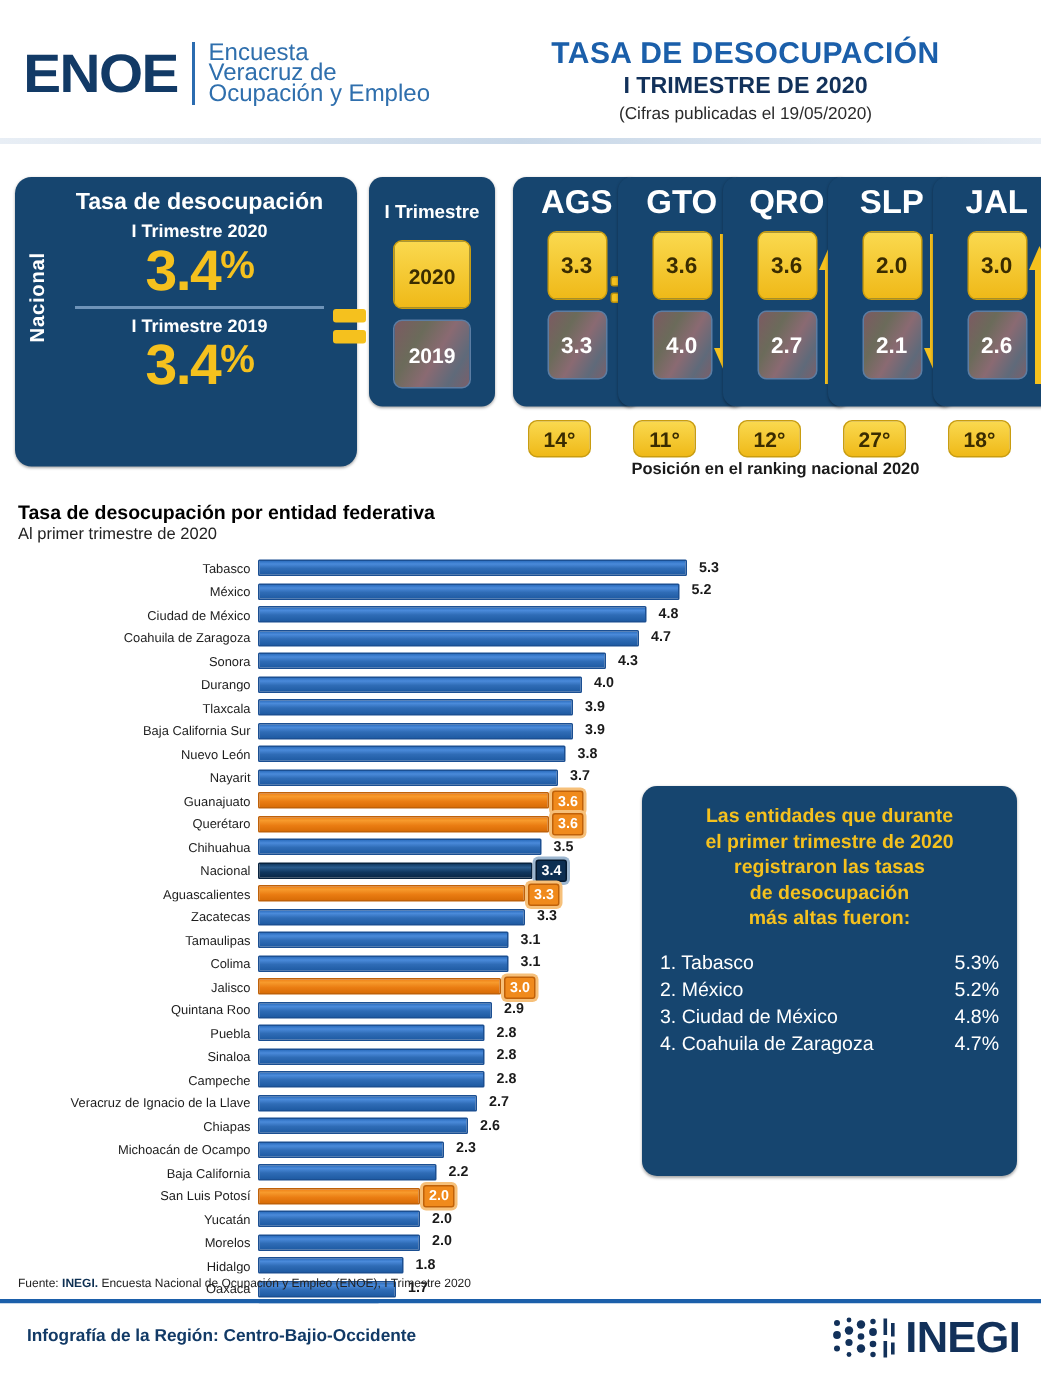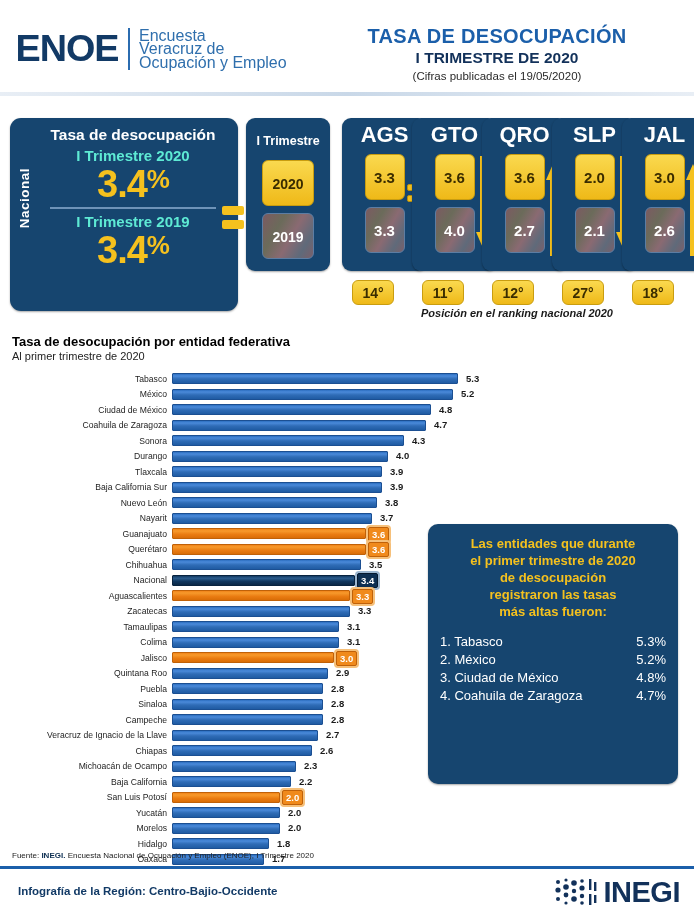--- a/index.html
+++ b/index.html
@@ -38,21 +38,21 @@
     position: absolute; left: 10px; top: 4px; width: 228px; height: 193px;
     background: #16456f; border-radius: 11px;
     box-shadow: 0 1px 2px rgba(0,0,0,.35);
   }
   .nat-side {
     position: absolute; left: 7px; top: 50px; color: #fff; font-weight: bold; font-size: 13.5px;
     writing-mode: vertical-rl; transform: rotate(180deg); letter-spacing: .5px;
   }
   .nat-body { position: absolute; left: 26px; right: 8px; top: 8px; text-align: center; }
   .nat-h { color:#ffffff; font-weight:bold; font-size:15.5px; }
-  .nat-y { color:#5eead4; font-weight:bold; font-size:15px; margin-top:3px; }
+  .nat-y { color:#ffffff; font-weight:bold; font-size:12px; margin-top:3px; }
   .nat-v { color:#f5c11e; font-weight:bold; font-size:38px; line-height:40px; letter-spacing:-1px; }
   .nat-v .pc { font-size: 26px; vertical-align: top; line-height: 30px; }
   .nat-sep { height:2px; background:#6e93b8; margin:3px 14px 4px 14px; }
 
   .eq-big { position:absolute; left:222px; top:92px; width:22px; }
   .eq-big i { display:block; height:9px; background:#f5c11e; border-radius:2px; margin-bottom:5px; }
 
   .qcard {
     position: absolute; top: 4px; width: 85px; height: 153px;
     background: #16456f; border-radius: 9px; box-shadow: 0 1px 2px rgba(0,0,0,.35);
@@ -80,21 +80,21 @@
   .eq-small { position:absolute; right:2px; top:66px; width:18px; }
   .eq-small i { display:block; height:7px; background:#f5c11e; border-radius:2px; margin-bottom:4px;
       border:1px solid #b8900f; }
 
   .rank {
     position:absolute; top:166px; width:42px; height:25px; border-radius:6px;
     background: linear-gradient(180deg,#fad94f,#efb918); border:1px solid #c99d10;
     color:#3a2c00; font-weight:bold; font-size:14px; text-align:center; line-height:24px;
   }
   .rank-caption { position:absolute; left:340px; width:354px; top:193px; text-align:center;
-      font-weight:bold; font-size:11px; color:#1a1a1a;font-style:italic; }
+      font-weight:bold; font-size:11px; color:#1a1a1a; }
 
   
   .chart-wrap { position:absolute; left:0; top:334px; width:694px; }
   .chart-title { margin-left:12px; font-weight:bold; font-size:13px; color:#000000; }
   .chart-sub { margin-left:12px; font-size:11px; color:#222; margin-top:1px; }
 
   .rows { position:relative; margin-top:9px; }
   .row { display:flex; align-items:center; height:15.5px; }
   .row .lbl { width:172px; text-align:right; padding-right:5px; font-size:8.6px; color:#1d1d1d;
       white-space:nowrap; overflow:hidden; }
@@ -475,22 +475,22 @@
             <div class="val" style="left: 86px;">1.5</div>
           </div>
         </div>
       </div>
   </div>
 
   <div class="infobox">
     <div class="info-h">
       <div>Las entidades que durante</div>
       <div>el primer trimestre de 2020</div>
+      <div>registraron las tasas</div>
       <div>de desocupación</div>
-      <div>registraron las tasas</div>
       <div>más altas fueron:</div>
     </div>
     <div class="info-list" id="info-list">
         <div class="info-row">
           <span class="nm">1. Tabasco</span>
           <span class="pv">5.3%</span>
         </div>
         <div class="info-row">
           <span class="nm">2. México</span>
           <span class="pv">5.2%</span>

